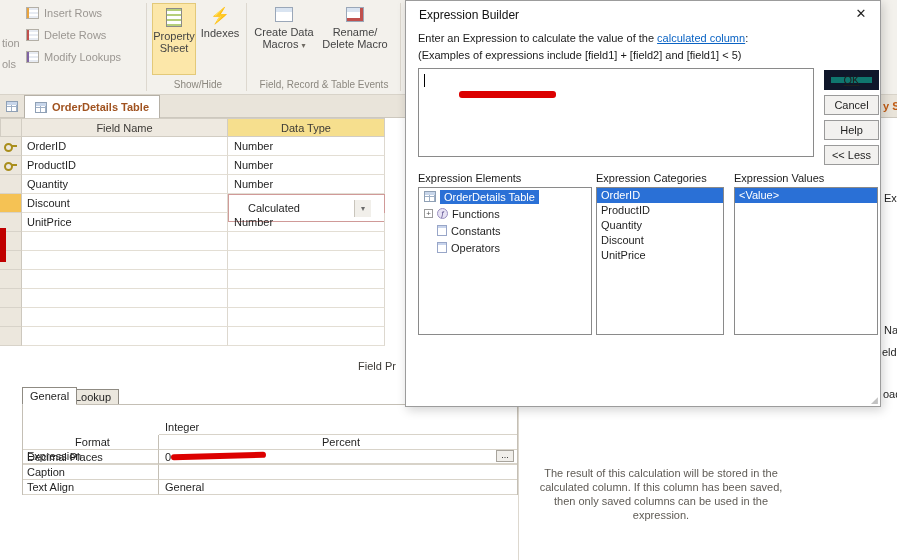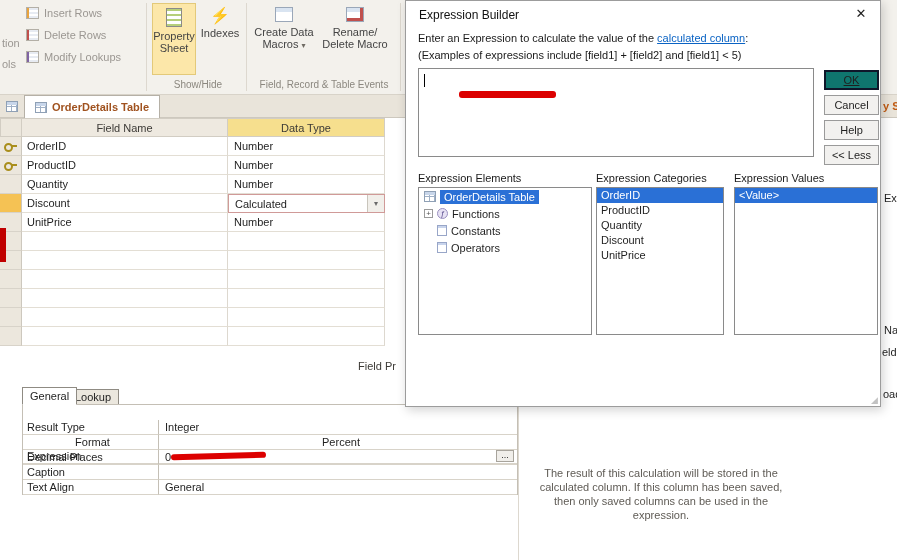--- a/index.html
+++ b/index.html
@@ -35,21 +35,21 @@
     #fff;}
   .obj-tab{position:absolute;left:24px;top:95px;height:22px;background:#fff;border:1px solid #b5b0a6;border-bottom:none;display:flex;align-items:center;gap:5px;padding:0 10px;font-weight:bold;}
 
   
   .hdr{position:absolute;height:19px;box-sizing:border-box;border:1px solid #d2cdc3;display:flex;align-items:center;justify-content:center;color:#3c3a36;}
   .dg-row{position:absolute;left:0;width:385px;height:19px;}
   .dg-sel{position:absolute;left:0;top:0;width:22px;height:19px;background:#ece7dd;border-right:1px solid #cdc8be;border-bottom:1px solid #d8d3c9;box-sizing:border-box;display:flex;align-items:center;justify-content:center;}
   .dg-name{position:absolute;left:22px;top:0;width:206px;height:19px;border-right:1px solid #ddd8cf;border-bottom:1px solid #e3ded4;box-sizing:border-box;padding:3px 0 0 5px;}
   .dg-type{position:absolute;left:228px;top:0;width:157px;height:19px;border-right:1px solid #ddd8cf;border-bottom:1px solid #e3ded4;box-sizing:border-box;padding:3px 0 0 6px;}
   .dg-row.current .dg-sel{background:#f5c254;}
-  .dg-type.calc{border:1px solid #d09a98;padding:0;display:flex;align-items:center;}
+  .dg-type.calc{border:1px solid #d09a98;padding:13px;display:flex;align-items:center;}
   .calc-text{flex:1;padding-left:6px;}
   .combo-btn{width:17px;height:17px;background:#f1efea;border-left:1px solid #c9c5bc;display:flex;align-items:center;justify-content:center;color:#6a6a6a;font-size:8px;box-sizing:border-box;}
   .key-icon{position:relative;width:13px;height:8px;}
   .key-icon::before{content:"";position:absolute;left:0;top:1px;width:5px;height:5px;border:2px solid #a98e1c;border-radius:50%;}
   .key-icon::after{content:"";position:absolute;left:8px;top:3px;width:5px;height:2px;background:#a98e1c;box-shadow:2px 2px 0 -1px #a98e1c;}
 
   
   .ptab{position:absolute;box-sizing:border-box;display:flex;align-items:center;padding:0 7px;border:1px solid #8f8b83;}
   .ptab.active{background:#fff;border-bottom:1px solid #fff;z-index:3;}
   .ptab.idle{background:#ebe7de;}
@@ -64,21 +64,21 @@
 
   
   .dialog{position:absolute;left:405px;top:0;width:476px;height:407px;background:#fff;border:1px solid #9c9c9c;box-sizing:border-box;box-shadow:2px 3px 10px rgba(0,0,0,0.18);z-index:10;}
   .dlg-title{position:absolute;left:13px;top:7px;font-size:12px;color:#111;}
   .dlg-close{position:absolute;right:10px;top:5px;width:18px;height:18px;text-align:center;font-size:13px;color:#222;cursor:default;}
   .dlg-line{position:absolute;left:12px;color:#1a1a1a;}
   .link{color:#0a63c4;text-decoration:underline;}
   .expr-box{position:absolute;left:12px;top:67px;width:396px;height:89px;border:1px solid #8a8a8a;background:#fff;box-sizing:border-box;}
   .caret{position:absolute;left:5px;top:5px;width:1px;height:13px;background:#000;}
   .dlg-btn{position:absolute;left:418px;width:55px;height:20px;background:#f2f1ef;border:1px solid #9a9a9a;box-sizing:border-box;display:flex;align-items:center;justify-content:center;}
-  .dlg-btn.default{border:2px solid #0f172a;background:#0f766e;text-decoration:underline;}
+  .dlg-btn.default{border:7px solid #0f172a;background:#0f766e;text-decoration:underline;}
   .panel-label{position:absolute;top:171px;color:#1a1a1a;}
   .panel{position:absolute;top:186px;height:148px;border:1px solid #8a8a8a;background:#fff;box-sizing:border-box;overflow:hidden;}
   .tree-row{display:flex;align-items:center;height:17px;padding-left:5px;gap:4px;}
   .expander{width:9px;height:9px;border:1px solid #9a9a9a;box-sizing:border-box;font-size:8px;line-height:7px;text-align:center;color:#555;background:#fff;flex:0 0 9px;}
   .spacer{width:9px;flex:0 0 9px;}
   .fx-icon{width:11px;height:11px;border-radius:50%;background:#e7e2f4;border:1px solid #9a90c0;box-sizing:border-box;font-size:8px;line-height:9px;text-align:center;color:#5a4e8e;font-style:italic;flex:0 0 11px;}
   .doc-icon{width:10px;height:11px;background:#fff;border:1px solid #98a6c8;box-shadow:inset 0 2px #c8d4ec;box-sizing:border-box;flex:0 0 10px;}
   .sel-label{background:#2a70d6;color:#fff;padding:1px 4px;}
   .list-row{height:15px;line-height:15px;padding-left:4px;white-space:nowrap;}
   .list-row.sel{background:#2a70d6;color:#fff;}
@@ -228,21 +228,20 @@
   <div class="prop-grid">
     <div class="prow" style="top:0;margin-top:44px;">
       <div class="plabel">Expression</div>
       <div class="pvalue">
         <span></span>
         <div class="redmark" style="left:12px;top:4px;width:95px;height:6px;transform:rotate(-1.5deg);"></div>
         <div class="builder-btn">...</div>
       </div>
     </div>
     <div class="prow" style="top:15px;">
-      <div class="plabel">Result Type</div>
       <div class="pvalue">Integer</div>
     </div>
     <div class="prow" style="top:30px;text-align:center;">
       <div class="plabel">Format</div>
       <div class="pvalue">Percent</div>
     </div>
     <div class="prow" style="top:45px;text-decoration:underline;">
       <div class="plabel">Decimal Places</div>
       <div class="pvalue">0</div>
     </div>

